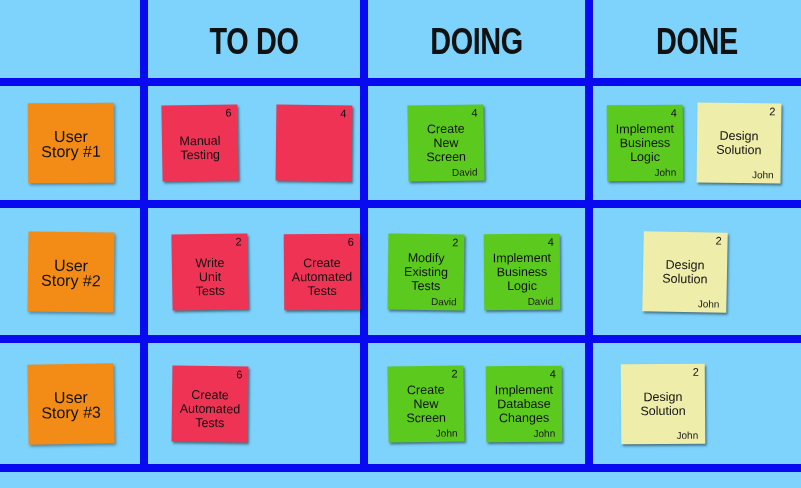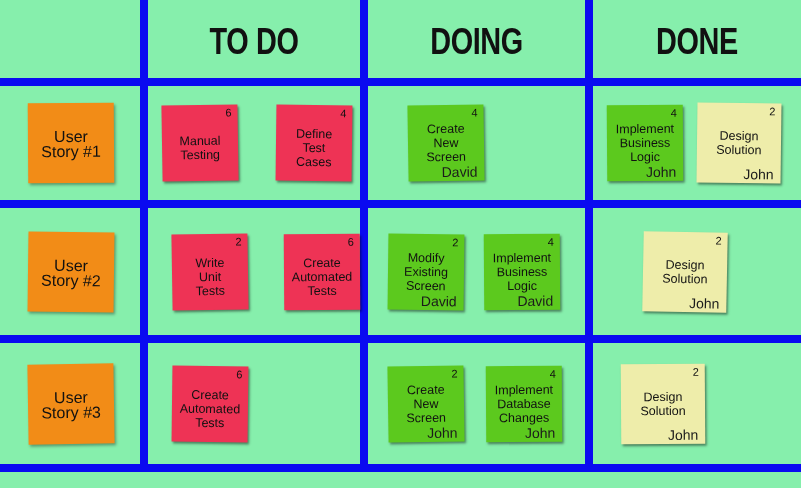--- a/index.html
+++ b/index.html
@@ -8,21 +8,21 @@
     background: #ffffff;
   }
   body {
     font-family: "Liberation Sans", sans-serif;
   }
 
   #board {
     position: relative;
     width: 801px;
     height: 488px;
-    background: #86efac;
+    background: #7dd3fc;
     overflow: hidden;
   }
 
   
   .divider-v {
     position: absolute;
     top: 0;
     width: 8px;
     height: 472px;
     background: #0a0af0;
@@ -98,21 +98,21 @@
     flex: 1 1 auto;
     display: flex;
     align-items: center;
     justify-content: center;
     text-align: center;
     padding-top: 8px;
     white-space: pre-line;
   }
   .card-owner {
     align-self: flex-end;
-    font-size: 14px;
+    font-size: 10px;
     line-height: 11px;
     color: #1b1b1b;
     padding-right: 2px;
   }
   .story-label {
     white-space: pre-line;
     font-size: 16px;
     line-height: 15px;
   }
 
@@ -149,23 +149,20 @@
 
   <div class="cell" style="left:148px; top:86px; width:212px; height:114px;">
     <div class="card rot-a" style="background:#ee3355;">
       <span class="card-points">6</span>
       <span class="card-title">Manual
 Testing</span>
       <span class="card-owner"></span>
     </div>
     <div class="card rot-b" style="background:#ee3355; margin-left:24px;">
       <span class="card-points">4</span>
-      <span class="card-title">Define
-Test
-Cases</span>
       <span class="card-owner"></span>
     </div>
   </div>
 
   <div class="cell" style="left:368px; top:86px; width:217px; height:114px;">
     <div class="card rot-a" style="background:#5cc91e; margin-left:26px;">
       <span class="card-points">4</span>
       <span class="card-title">Create
 New
 Screen</span>
@@ -211,21 +208,21 @@
 Tests</span>
       <span class="card-owner"></span>
     </div>
   </div>
 
   <div class="cell" style="left:368px; top:208px; width:217px; height:127px;">
     <div class="card rot-b" style="background:#5cc91e; margin-left:6px;">
       <span class="card-points">2</span>
       <span class="card-title">Modify
 Existing
-Screen</span>
+Tests</span>
       <span class="card-owner">David</span>
     </div>
     <div class="card rot-c" style="background:#5cc91e; margin-left:6px;">
       <span class="card-points">4</span>
       <span class="card-title">Implement
 Business
 Logic</span>
       <span class="card-owner">David</span>
     </div>
   </div>

